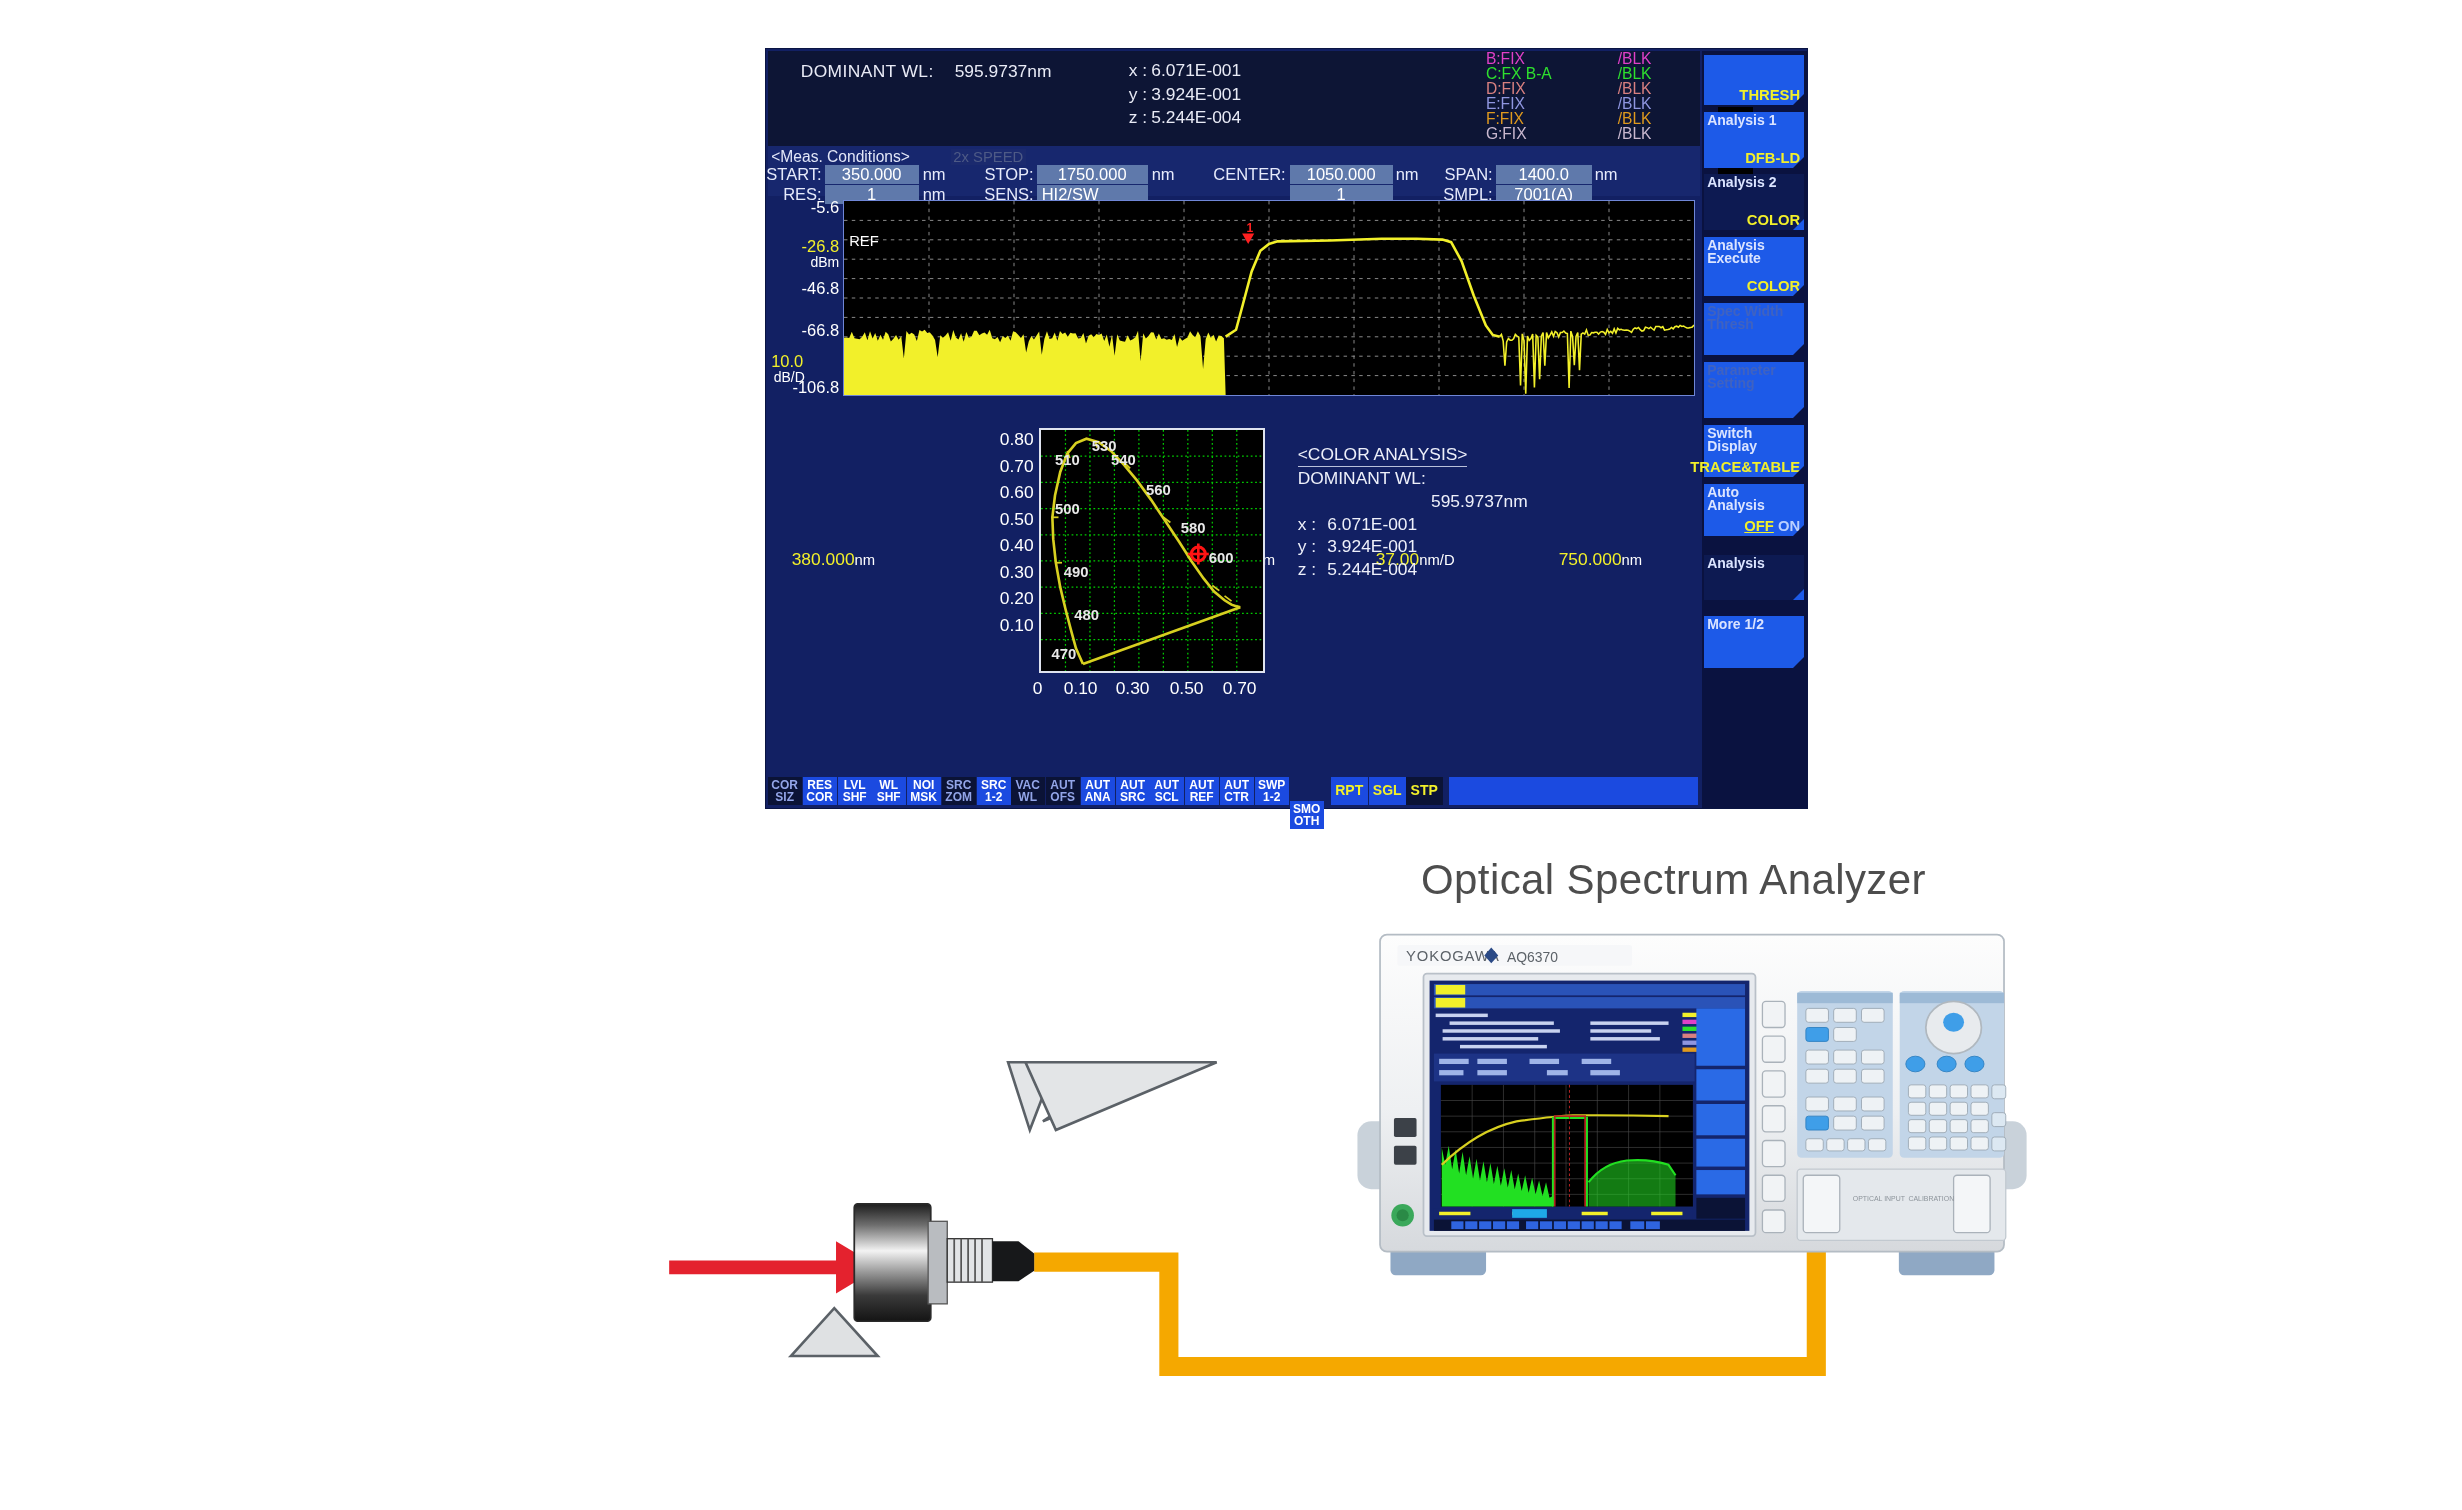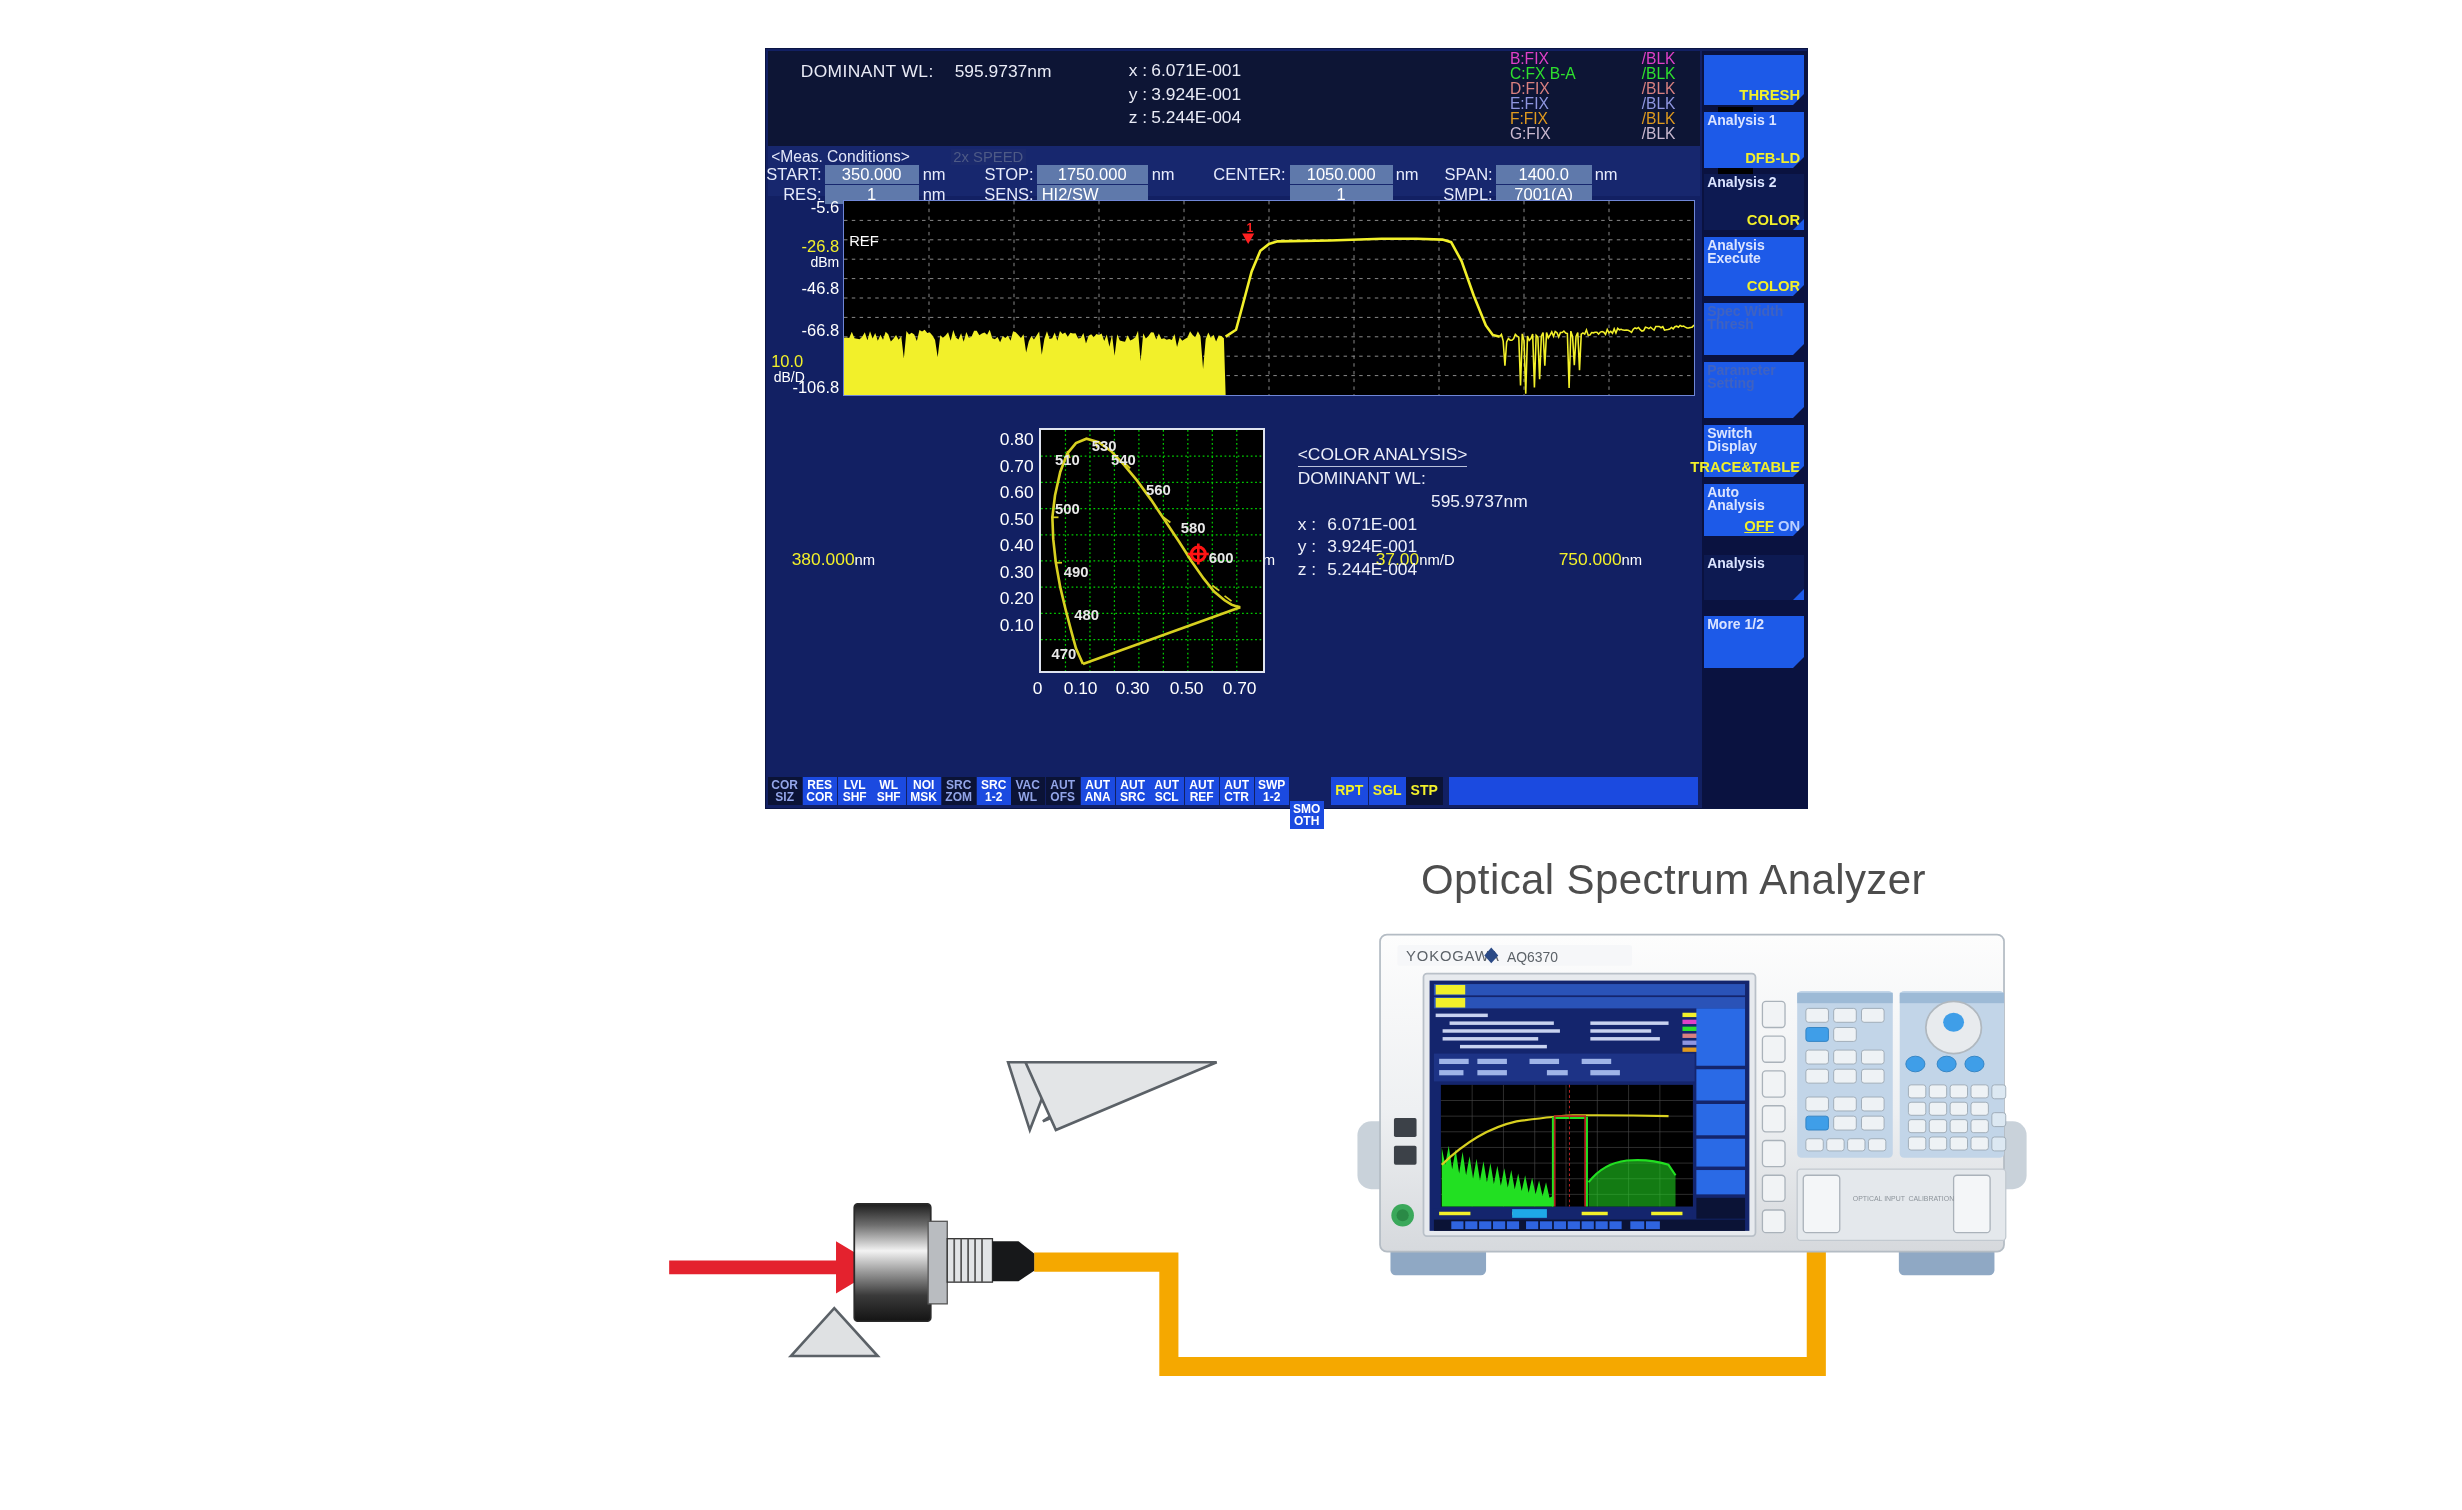--- a/index.html
+++ b/index.html
@@ -15,21 +15,21 @@
     position:absolute;left:1.7px;top:1.7px;width:932px;height:96px;
     background:#0d1535;box-sizing:border-box;color:#e8eaf5;
   }
   .rd-dom{position:absolute;left:33px;top:10.4px;font-size:17.4px;letter-spacing:0.4px;color:#e9ebf6;white-space:nowrap;}
   .rd-domval{position:absolute;left:187px;top:10.4px;font-size:17.4px;color:#e9ebf6;}
   .rd-xyz{position:absolute;left:361px;top:8.7px;font-size:17.4px;line-height:23.5px;color:#e9ebf6;}
   .rd-xyz .k{display:inline-block;width:22.6px;}
   .rd-xyz .v{display:inline-block;}
 
   
-  .tracelist{position:absolute;left:713px;top:0px;width:219px;height:96px;font-size:15.6px;line-height:15px;margin-left:24px;}
+  .tracelist{position:absolute;left:713px;top:0px;width:219px;height:96px;font-size:15.6px;line-height:15px;}
   .tr-row{position:relative;height:15px;white-space:nowrap;}
   .tr-name{position:absolute;left:5.2px;}
   .tr-blk{position:absolute;left:137px;}
 
   
   .meas{
     position:absolute;left:1.7px;top:97px;width:932px;height:50px;
     background:#17276e;color:#dfe4f7;box-sizing:border-box;
   }
   .meas-title{position:absolute;left:3.5px;top:1.7px;font-size:15.6px;color:#e3e7f8;}

